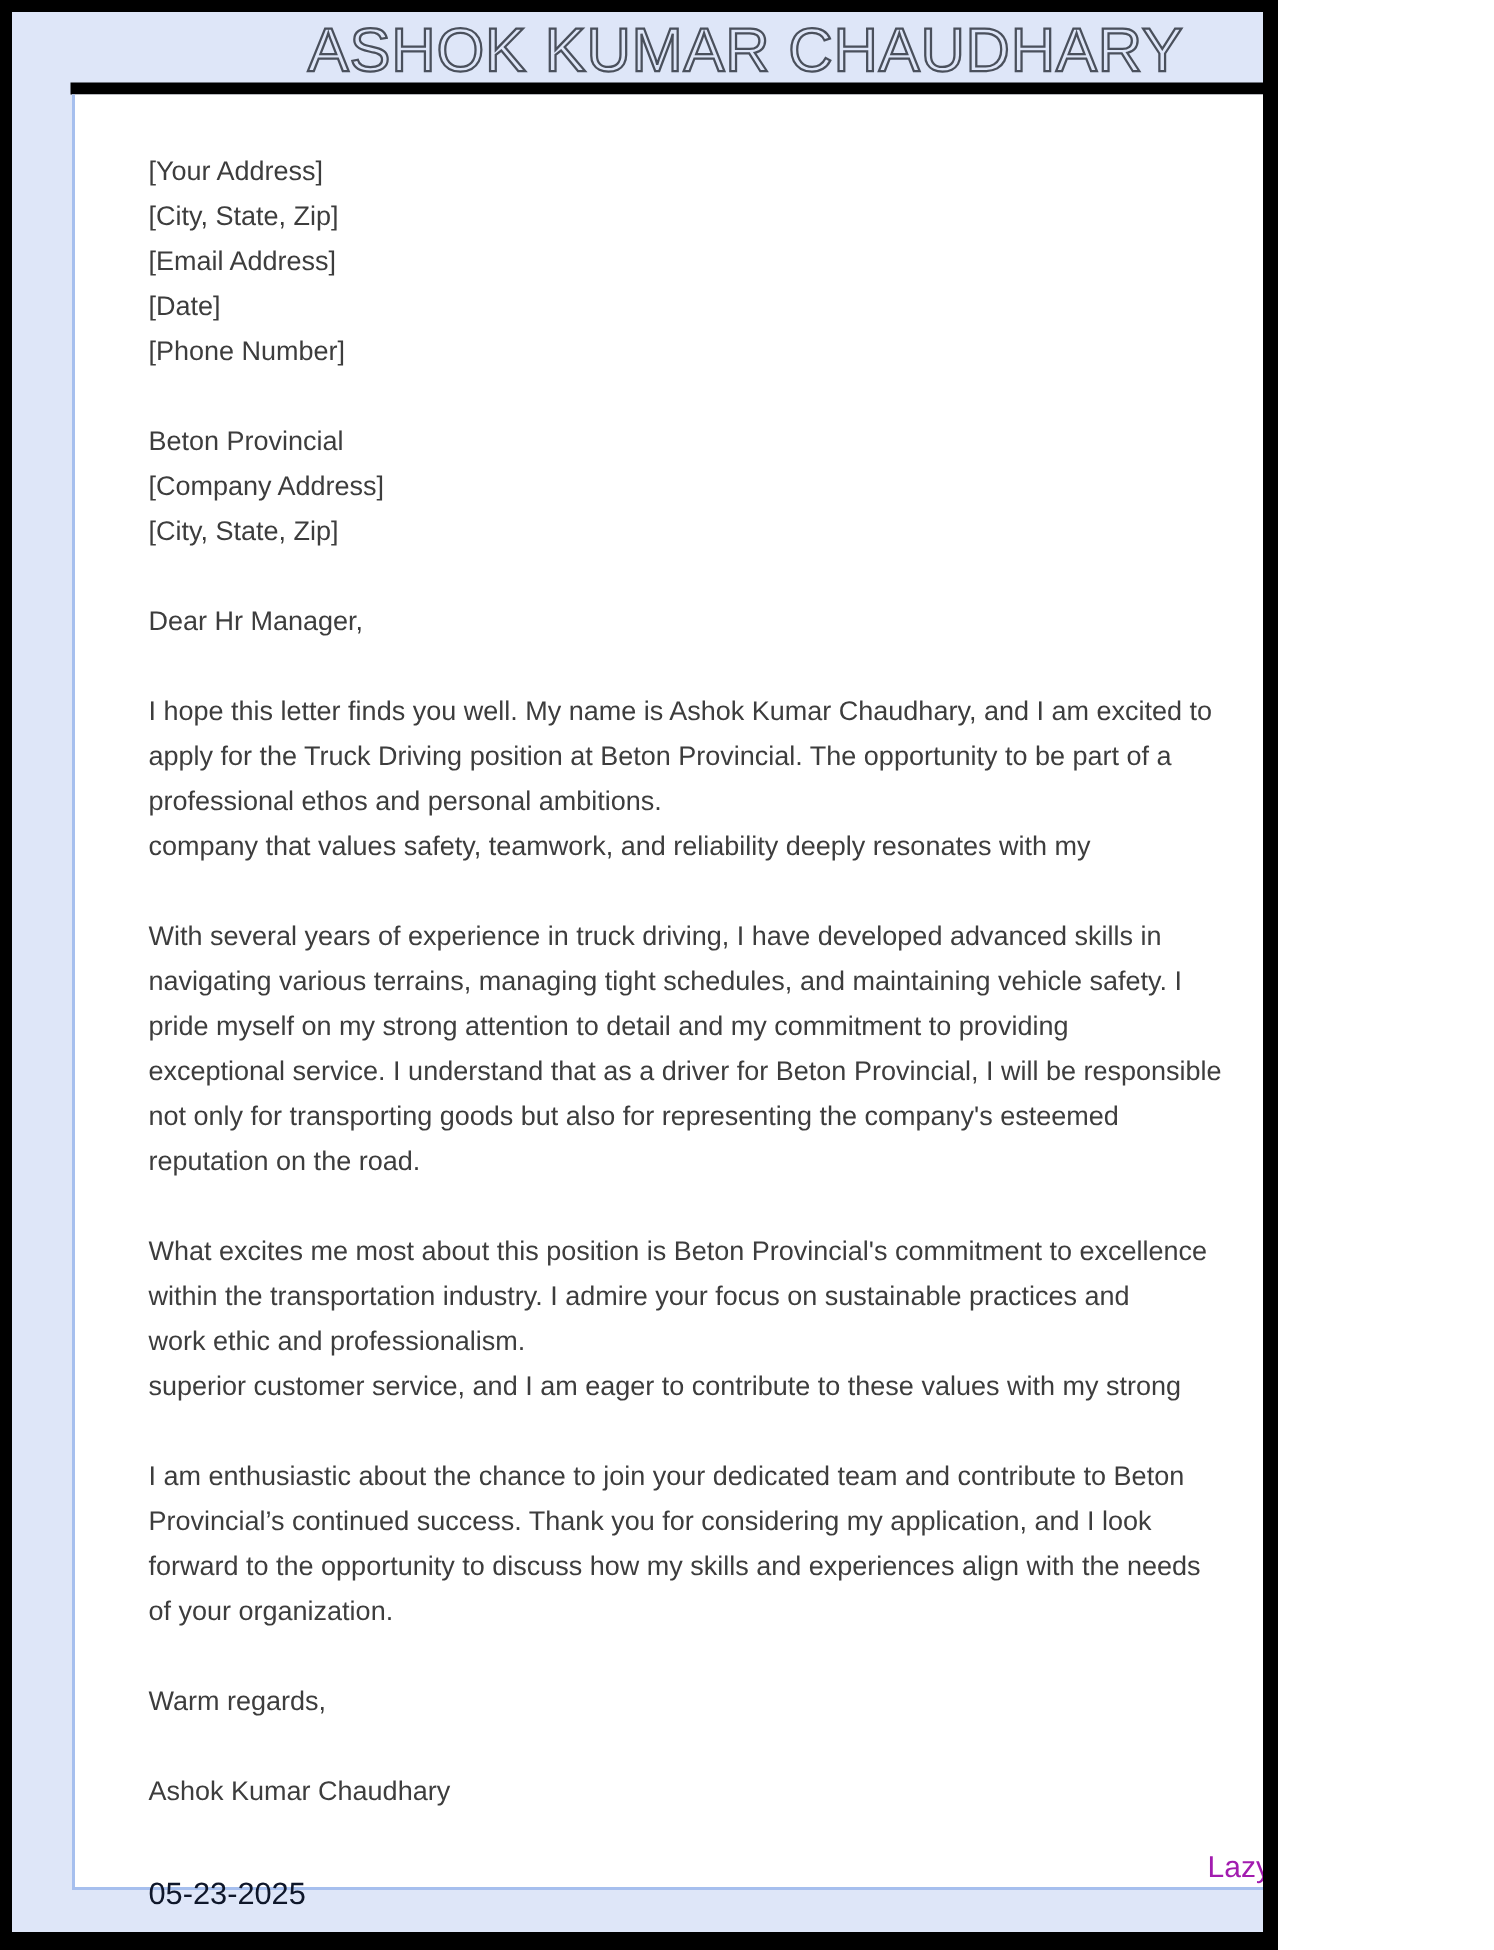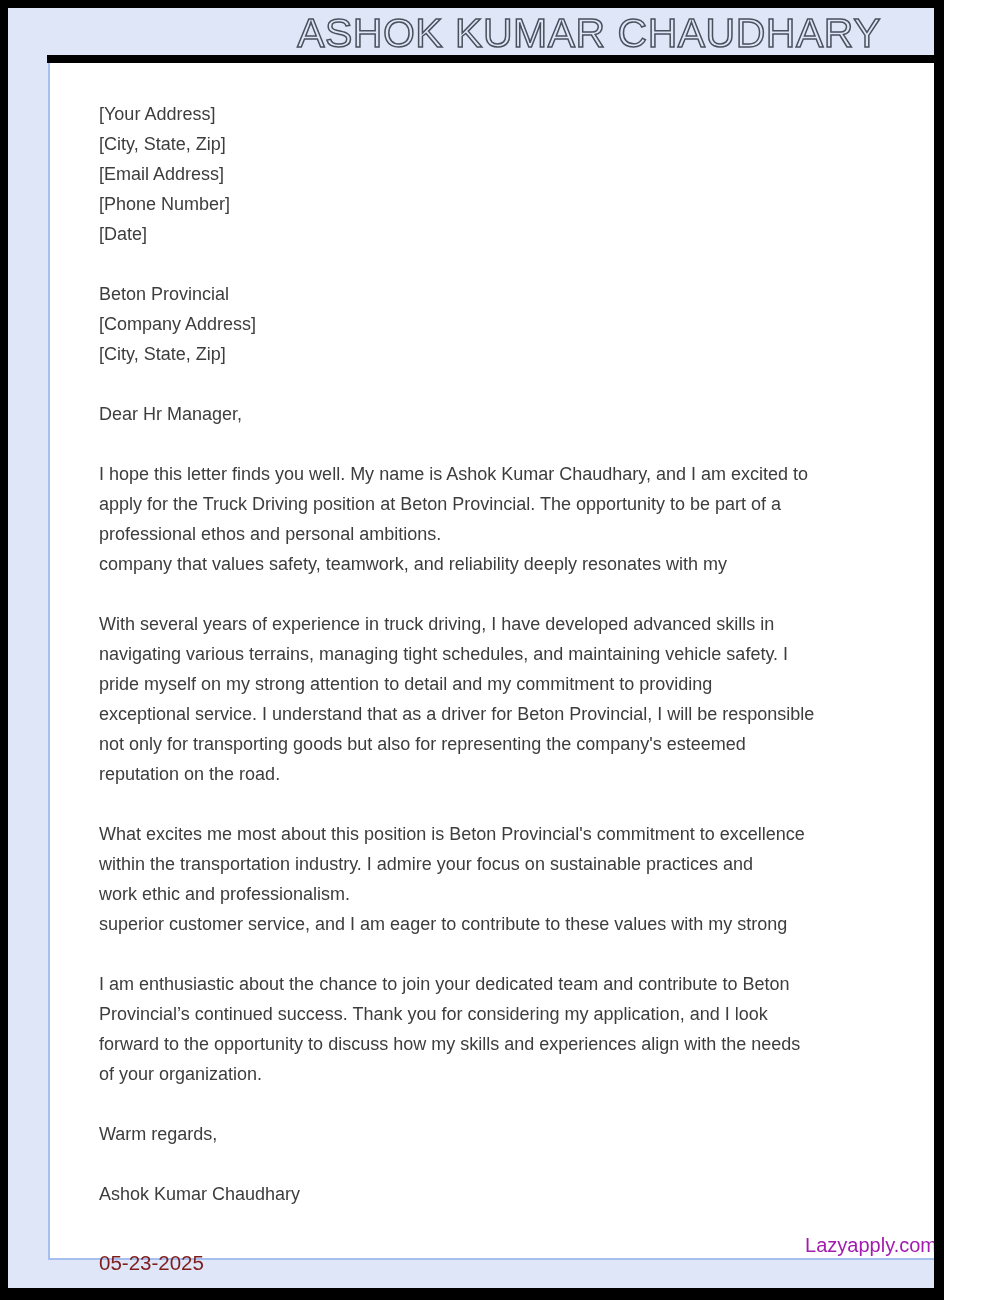--- a/index.html
+++ b/index.html
@@ -1,20 +1,20 @@
 <!DOCTYPE html>
 <html><head>
 <meta charset="utf-8">
 <style>
   html, body { margin: 0; padding: 0; }
   body { background: #ffffff; }
 
   .frame {
     position: relative;
-    width: 944px;
+    width: 852px;
     height: 1300px;
     box-sizing: border-box;
     background: #dee6f8;
     border-style: solid;
     border-color: #000000;
     border-width: 8px 10px 12px 8px;
     font-family: "Liberation Sans", sans-serif;
     overflow: hidden;
   }
 
@@ -73,42 +73,42 @@
     bottom: 1px;
     font-size: 20px;
     color: #a21caf;
   }
 
   .date {
     position: absolute;
     left: 91px;
     top: 1243px;
     font-size: 20.5px;
-    color: #7f1d1d;
+    color: #0f172a;
     z-index: 2;
     white-space: nowrap;
   }
 </style>
 </head>
 <body>
 
 <div class="frame">
 
   <div class="header-name">ASHOK KUMAR CHAUDHARY</div>
 
   <div class="header-divider"></div>
 
   <div class="page">
 
     <div class="block first">
       <div class="line">[Your Address]</div>
       <div class="line">[City, State, Zip]</div>
       <div class="line">[Email Address]</div>
+      <div class="line">[Date]</div>
       <div class="line">[Phone Number]</div>
-      <div class="line">[Date]</div>
     </div>
 
     <div class="block">
       <div class="line">Beton Provincial</div>
       <div class="line">[Company Address]</div>
       <div class="line">[City, State, Zip]</div>
     </div>
 
     <div class="block">
       <div class="line">Dear Hr Manager,</div>

